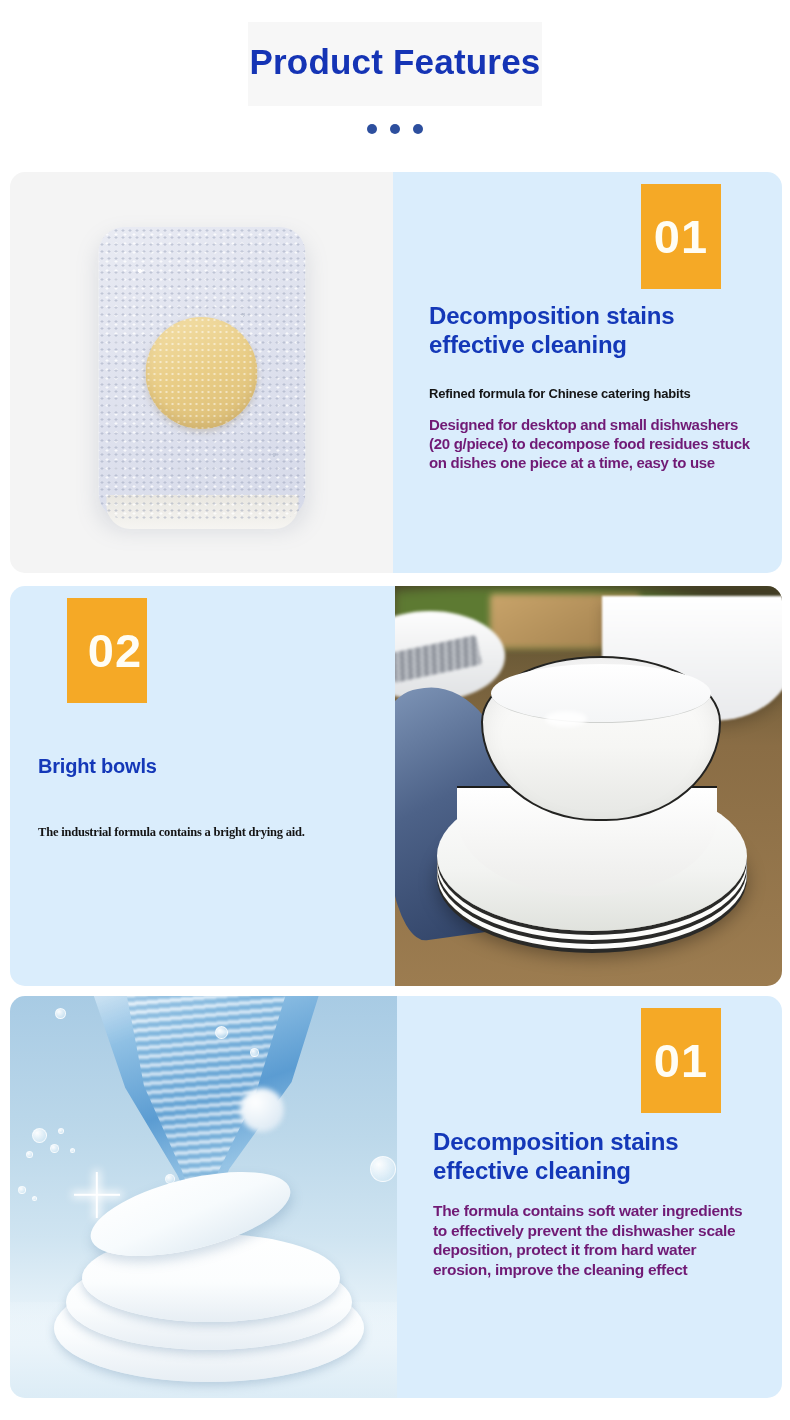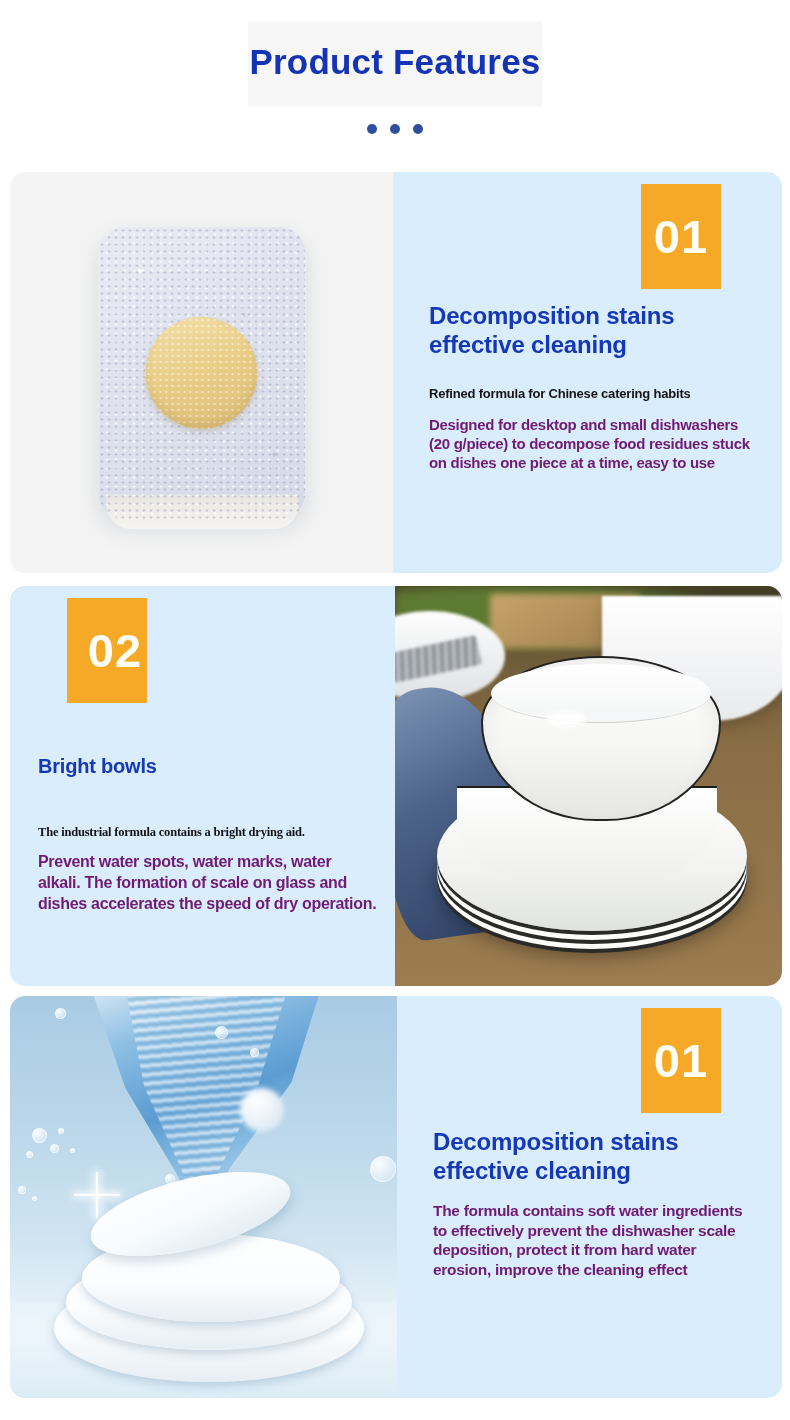--- a/index.html
+++ b/index.html
@@ -301,21 +301,20 @@
   </div>
 </div>
 
 <div class="card" id="card-2">
 
   <div class="panel-text">
     <div class="badge left">02</div>
     <div class="txt-wrap">
       <div class="card-heading">Bright bowls</div>
       <div class="sub-line">The industrial formula contains a bright drying aid.</div>
-      <div class="body-copy">Prevent water spots, water marks, water alkali. The formation of scale on glass and dishes accelerates the speed of dry operation.</div>
     </div>
   </div>
 
   <div class="panel-media">
     <div class="img-bowls">
       <div class="b-greens"></div>
       <div class="b-board"></div>
       <div class="b-bowl-far"></div>
       <div class="b-plate-left"></div>
       <div class="b-cutlery"></div>

